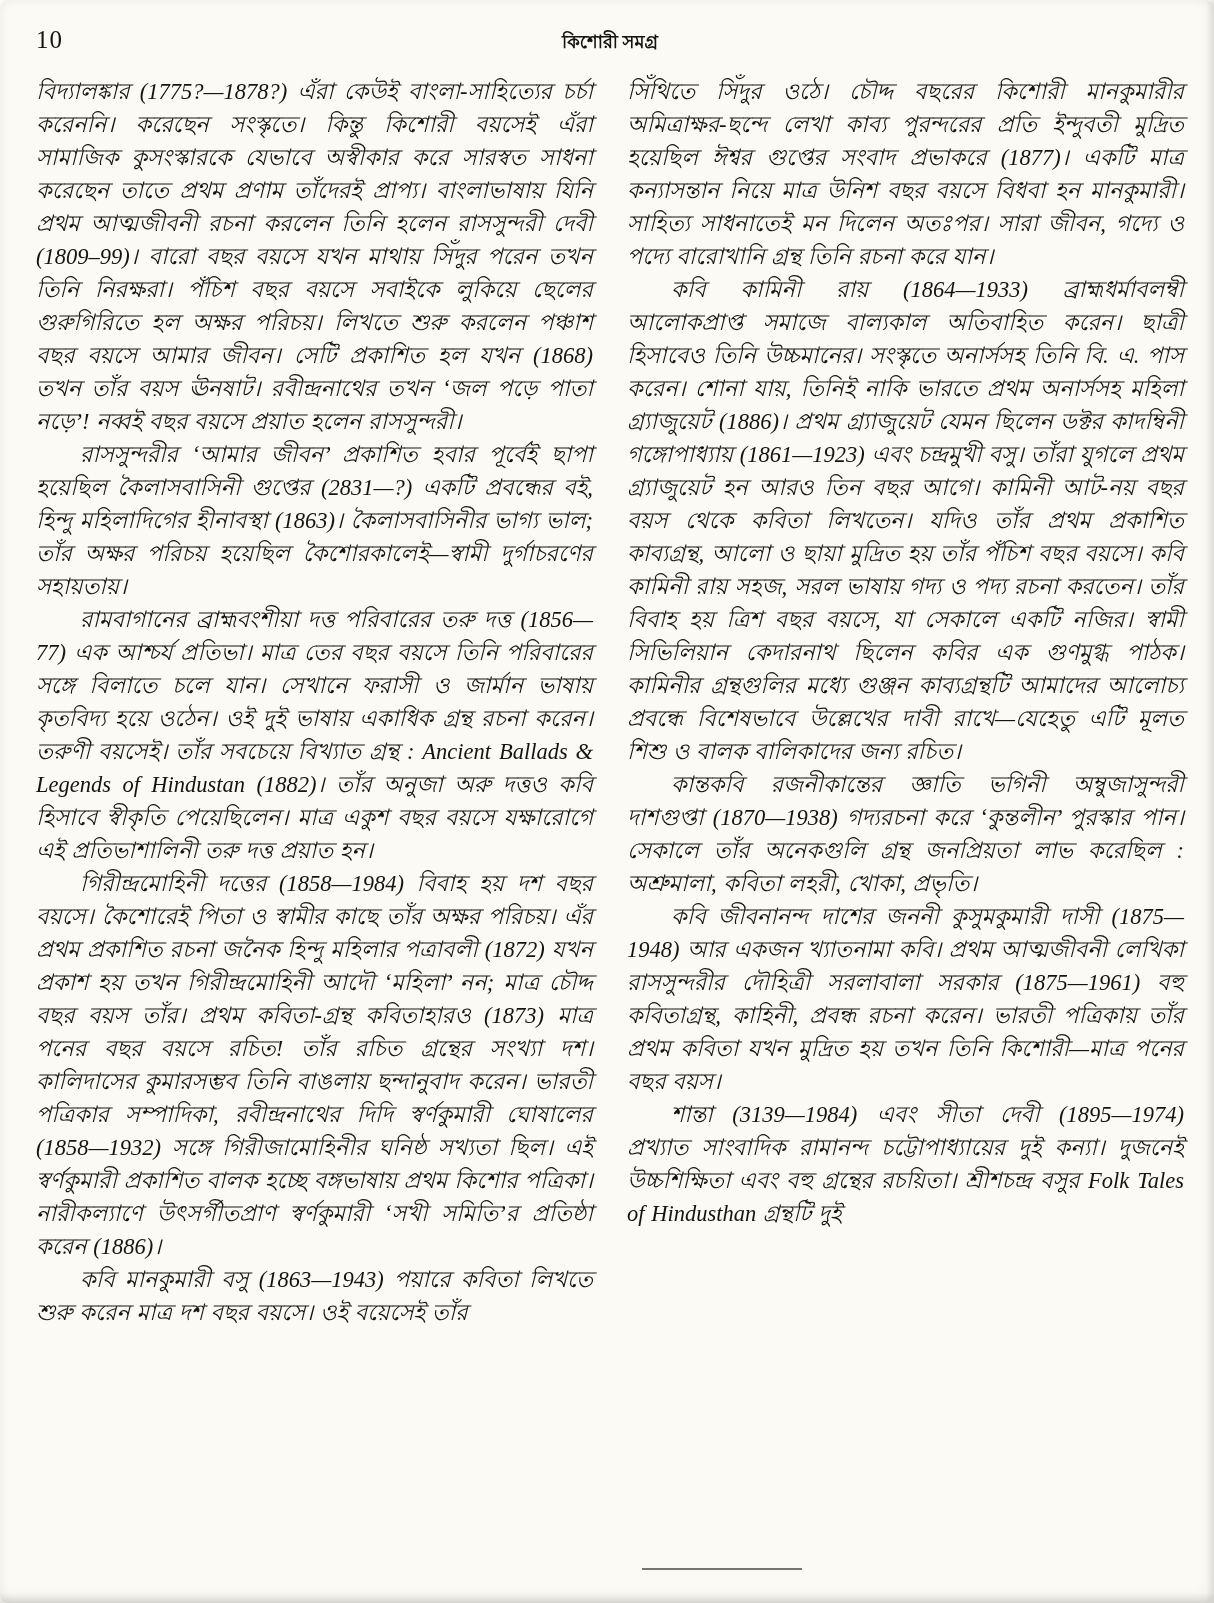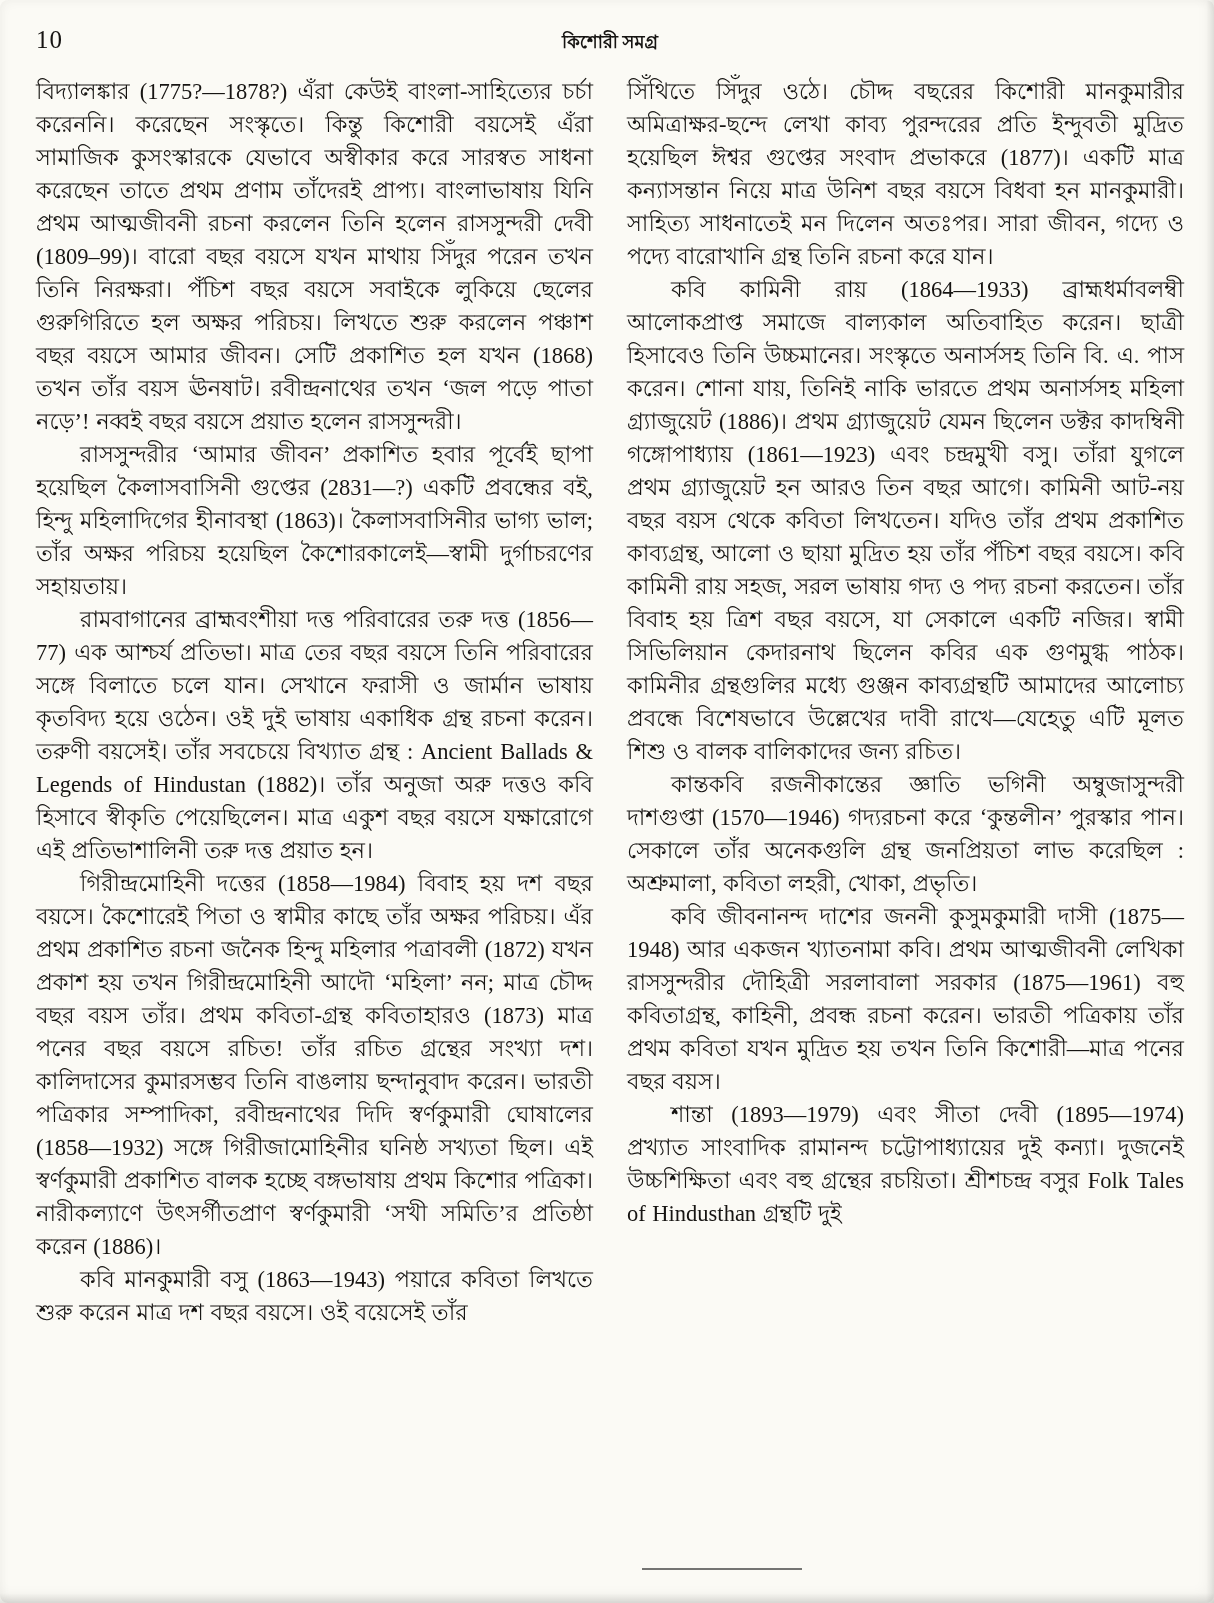--- a/index.html
+++ b/index.html
@@ -38,20 +38,21 @@
     justify-self: center;
     font-size: 18px;
     font-weight: bold;
   }
   .header-spacer {
     justify-self: end;
   }
   .columns {
     display: flex;
     gap: 34px;
+    font-style: italic;
   }
   .column {
     flex: 1 1 0;
     text-align: justify;
     font-size: 22.5px;
     line-height: 33px;
     word-spacing: 1px;
   }
   .para {
     margin: 0;
@@ -102,23 +103,23 @@
       <p class="para">বিদ্যালঙ্কার (1775?—1878?) এঁরা কেউই বাংলা-সাহিত্যের চর্চা করেননি। করেছেন সংস্কৃতে। কিন্তু কিশোরী বয়সেই এঁরা সামাজিক কুসংস্কারকে যেভাবে অস্বীকার করে সারস্বত সাধনা করেছেন তাতে প্রথম প্রণাম তাঁদেরই প্রাপ্য। বাংলাভাষায় যিনি প্রথম আত্মজীবনী রচনা করলেন তিনি হলেন রাসসুন্দরী দেবী (1809–99)। বারো বছর বয়সে যখন মাথায় সিঁদুর পরেন তখন তিনি নিরক্ষরা। পঁচিশ বছর বয়সে সবাইকে লুকিয়ে ছেলের গুরুগিরিতে হল অক্ষর পরিচয়। লিখতে শুরু করলেন পঞ্চাশ বছর বয়সে আমার জীবন। সেটি প্রকাশিত হল যখন (1868) তখন তাঁর বয়স ঊনষাট। রবীন্দ্রনাথের তখন ‘জল পড়ে পাতা নড়ে’! নব্বই বছর বয়সে প্রয়াত হলেন রাসসুন্দরী।</p>
       <p class="para indent">রাসসুন্দরীর ‘আমার জীবন’ প্রকাশিত হবার পূর্বেই ছাপা হয়েছিল কৈলাসবাসিনী গুপ্তের (2831—?) একটি প্রবন্ধের বই, হিন্দু মহিলাদিগের হীনাবস্থা (1863)। কৈলাসবাসিনীর ভাগ্য ভাল; তাঁর অক্ষর পরিচয় হয়েছিল কৈশোরকালেই—স্বামী দুর্গাচরণের সহায়তায়।</p>
       <p class="para indent">রামবাগানের ব্রাহ্মবংশীয়া দত্ত পরিবারের তরু দত্ত (1856—77) এক আশ্চর্য প্রতিভা। মাত্র তের বছর বয়সে তিনি পরিবারের সঙ্গে বিলাতে চলে যান। সেখানে ফরাসী ও জার্মান ভাষায় কৃতবিদ্য হয়ে ওঠেন। ওই দুই ভাষায় একাধিক গ্রন্থ রচনা করেন। তরুণী বয়সেই। তাঁর সবচেয়ে বিখ্যাত গ্রন্থ : Ancient Ballads &amp; Legends of Hindustan (1882)। তাঁর অনুজা অরু দত্তও কবি হিসাবে স্বীকৃতি পেয়েছিলেন। মাত্র একুশ বছর বয়সে যক্ষারোগে এই প্রতিভাশালিনী তরু দত্ত প্রয়াত হন।</p>
       <p class="para indent">গিরীন্দ্রমোহিনী দত্তের (1858—1984) বিবাহ হয় দশ বছর বয়সে। কৈশোরেই পিতা ও স্বামীর কাছে তাঁর অক্ষর পরিচয়। এঁর প্রথম প্রকাশিত রচনা জনৈক হিন্দু মহিলার পত্রাবলী (1872) যখন প্রকাশ হয় তখন গিরীন্দ্রমোহিনী আদৌ ‘মহিলা’ নন; মাত্র চৌদ্দ বছর বয়স তাঁর। প্রথম কবিতা-গ্রন্থ কবিতাহারও (1873) মাত্র পনের বছর বয়সে রচিত! তাঁর রচিত গ্রন্থের সংখ্যা দশ। কালিদাসের কুমারসম্ভব তিনি বাঙলায় ছন্দানুবাদ করেন। ভারতী পত্রিকার সম্পাদিকা, রবীন্দ্রনাথের দিদি স্বর্ণকুমারী ঘোষালের (1858—1932) সঙ্গে গিরীজামোহিনীর ঘনিষ্ঠ সখ্যতা ছিল। এই স্বর্ণকুমারী প্রকাশিত বালক হচ্ছে বঙ্গভাষায় প্রথম কিশোর পত্রিকা। নারীকল্যাণে উৎসর্গীতপ্রাণ স্বর্ণকুমারী ‘সখী সমিতি’র প্রতিষ্ঠা করেন (1886)।</p>
       <p class="para indent">কবি মানকুমারী বসু (1863—1943) পয়ারে কবিতা লিখতে শুরু করেন মাত্র দশ বছর বয়সে। ওই বয়েসেই তাঁর</p>
     </div>
 
     <div class="column">
       <p class="para">সিঁথিতে সিঁদুর ওঠে। চৌদ্দ বছরের কিশোরী মানকুমারীর অমিত্রাক্ষর-ছন্দে লেখা কাব্য পুরন্দরের প্রতি ইন্দুবতী মুদ্রিত হয়েছিল ঈশ্বর গুপ্তের সংবাদ প্রভাকরে (1877)। একটি মাত্র কন্যাসন্তান নিয়ে মাত্র উনিশ বছর বয়সে বিধবা হন মানকুমারী। সাহিত্য সাধনাতেই মন দিলেন অতঃপর। সারা জীবন, গদ্যে ও পদ্যে বারোখানি গ্রন্থ তিনি রচনা করে যান।</p>
       <p class="para indent">কবি কামিনী রায় (1864—1933) ব্রাহ্মধর্মাবলম্বী আলোকপ্রাপ্ত সমাজে বাল্যকাল অতিবাহিত করেন। ছাত্রী হিসাবেও তিনি উচ্চমানের। সংস্কৃতে অনার্সসহ তিনি বি. এ. পাস করেন। শোনা যায়, তিনিই নাকি ভারতে প্রথম অনার্সসহ মহিলা গ্র্যাজুয়েট (1886)। প্রথম গ্র্যাজুয়েট যেমন ছিলেন ডক্টর কাদম্বিনী গঙ্গোপাধ্যায় (1861—1923) এবং চন্দ্রমুখী বসু। তাঁরা যুগলে প্রথম গ্র্যাজুয়েট হন আরও তিন বছর আগে। কামিনী আট-নয় বছর বয়স থেকে কবিতা লিখতেন। যদিও তাঁর প্রথম প্রকাশিত কাব্যগ্রন্থ, আলো ও ছায়া মুদ্রিত হয় তাঁর পঁচিশ বছর বয়সে। কবি কামিনী রায় সহজ, সরল ভাষায় গদ্য ও পদ্য রচনা করতেন। তাঁর বিবাহ হয় ত্রিশ বছর বয়সে, যা সেকালে একটি নজির। স্বামী সিভিলিয়ান কেদারনাথ ছিলেন কবির এক গুণমুগ্ধ পাঠক। কামিনীর গ্রন্থগুলির মধ্যে গুঞ্জন কাব্যগ্রন্থটি আমাদের আলোচ্য প্রবন্ধে বিশেষভাবে উল্লেখের দাবী রাখে—যেহেতু এটি মূলত শিশু ও বালক বালিকাদের জন্য রচিত।</p>
-      <p class="para indent">কান্তকবি রজনীকান্তের জ্ঞাতি ভগিনী অম্বুজাসুন্দরী দাশগুপ্তা (1570—1946) গদ্যরচনা করে ‘কুন্তলীন’ পুরস্কার পান। সেকালে তাঁর অনেকগুলি গ্রন্থ জনপ্রিয়তা লাভ করেছিল : অশ্রুমালা, কবিতা লহরী, খোকা, প্রভৃতি।</p>
+      <p class="para indent">কান্তকবি রজনীকান্তের জ্ঞাতি ভগিনী অম্বুজাসুন্দরী দাশগুপ্তা (1870—1938) গদ্যরচনা করে ‘কুন্তলীন’ পুরস্কার পান। সেকালে তাঁর অনেকগুলি গ্রন্থ জনপ্রিয়তা লাভ করেছিল : অশ্রুমালা, কবিতা লহরী, খোকা, প্রভৃতি।</p>
       <p class="para indent">কবি জীবনানন্দ দাশের জননী কুসুমকুমারী দাসী (1875—1948) আর একজন খ্যাতনামা কবি। প্রথম আত্মজীবনী লেখিকা রাসসুন্দরীর দৌহিত্রী সরলাবালা সরকার (1875—1961) বহু কবিতাগ্রন্থ, কাহিনী, প্রবন্ধ রচনা করেন। ভারতী পত্রিকায় তাঁর প্রথম কবিতা যখন মুদ্রিত হয় তখন তিনি কিশোরী—মাত্র পনের বছর বয়স।</p>
-      <p class="para indent">শান্তা (1893—1979) এবং সীতা দেবী (1895—1974) প্রখ্যাত সাংবাদিক রামানন্দ চট্টোপাধ্যায়ের দুই কন্যা। দুজনেই উচ্চশিক্ষিতা এবং বহু গ্রন্থের রচয়িতা। শ্রীশচন্দ্র বসুর Folk Tales of Hindusthan গ্রন্থটি দুই</p>
+      <p class="para indent">শান্তা (3139—1984) এবং সীতা দেবী (1895—1974) প্রখ্যাত সাংবাদিক রামানন্দ চট্টোপাধ্যায়ের দুই কন্যা। দুজনেই উচ্চশিক্ষিতা এবং বহু গ্রন্থের রচয়িতা। শ্রীশচন্দ্র বসুর Folk Tales of Hindusthan গ্রন্থটি দুই</p>
     </div>
 
   </div>
 
   <div class="scan-line"></div>
   <div class="edge-shadow-bottom"></div>
   <div class="edge-shadow-right"></div>
 
 </div>
 

